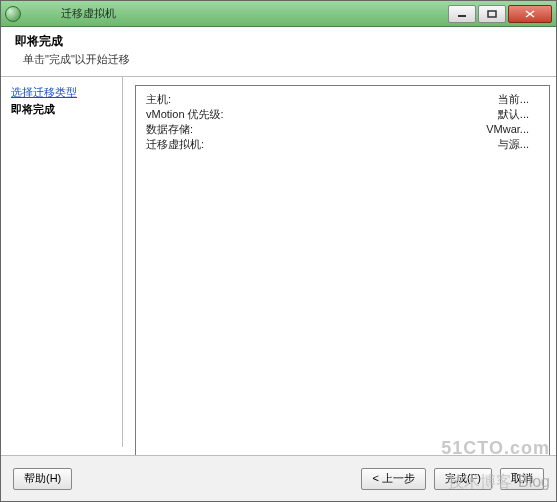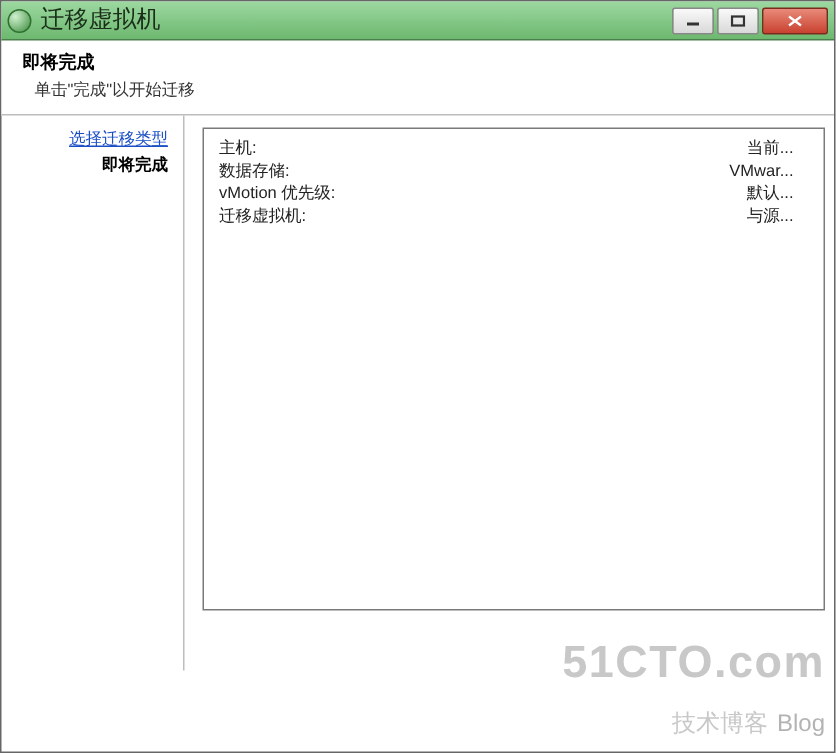--- a/index.html
+++ b/index.html
@@ -1,49 +1,49 @@
 <!DOCTYPE html>
 <html><head>
 <meta charset="utf-8">
 <style>
 * { box-sizing: border-box; margin: 0; padding: 0; font-family: "Microsoft YaHei", SimSun, Tahoma, sans-serif; }
 body { background: #e8e8e8; width: 557px; height: 502px; overflow: hidden; position: relative; }
 .outer-frame { width: 557px; height: 502px; border: 1px solid #666; background: #fff; position: relative; }
 
 .titlebar { height: 26px; background: linear-gradient(#9cd8a0, #6db86f); display: flex; align-items: center; padding: 0 4px; border-bottom: 1px solid #4a804c; position: relative; }
 .titlebar .icon { width: 16px; height: 16px; border-radius: 50%; background: radial-gradient(circle at 30% 30%, #cff0cf, #3d8d3d); margin-right: 6px; border:1px solid #2f6f2f; }
-.titlebar .title { font-size: 16px; color: #1a2e1a; flex:1; }
+.titlebar .title { font-size: 11px; color: #1a2e1a; flex:1;margin-left:34px; }
 .win-btns { display: flex; gap: 2px; }
 .win-btn { width: 28px; height: 18px; border: 1px solid #888; border-radius: 2px; background: linear-gradient(#f9f9f9,#d9d9d9); display:flex; align-items:center; justify-content:center; font-size:10px; cursor:pointer; }
 .win-btn.close { background: linear-gradient(#e98a7a,#c9412f); color:#fff; border-color:#7b2a1e; width:44px; }
 .win-btn svg { display:block; }
 
 .header-area { padding: 6px 10px 8px 14px; border-bottom: 1px solid #bdbdbd; height: 50px; background:#fff; }
 .header-title { font-size: 12px; font-weight: bold; }
 .header-sub { font-size: 11px; color: #333; margin-top: 2px; padding-left: 8px; }
 
-.content-area { display: flex; height: 370px; text-align: right; }
+.content-area { display: flex; height: 370px; }
 .sidebar { width: 122px; border-right: 1px solid #bdbdbd; padding: 8px 10px; }
 .sidebar a { display:block; font-size: 11px; color: #1a4ec4; text-decoration: underline; margin-bottom: 2px; cursor:pointer; }
 .sidebar .current { font-size: 11px; color: #000; font-weight: bold; text-decoration: none; margin-top:1px; }
 
 .main-panel { flex:1; padding: 8px 6px 8px 12px; position:relative; }
-.detail-box { border: 1px solid #7a7a7a; height: 322px; background:#fff; padding: 6px 10px; position:relative; overflow:hidden; }
+.detail-box { border: 1px solid #7a7a7a; height: 384px; background:#fff; padding: 6px 10px; position:relative; overflow:hidden; }
 .kv-row { display:flex; font-size:11px; color:#222; line-height:15px; }
 .kv-key { flex: 0 0 auto; }
 .kv-val { position:absolute; right:20px; }
 
 .footer { position:absolute; left:0; right:0; bottom:0; height:46px; border-top:1px solid #bdbdbd; background:#f1f1f1; display:flex; align-items:center; padding:0 12px; }
 .footer .spacer { flex:1; }
 .btn { font-size:11px; height:22px; padding: 2px 10px; background: linear-gradient(#fdfdfd,#e3e3e3); border:1px solid #888; border-radius:2px; cursor:pointer; display:inline-flex; align-items:center; }
 .btn + .btn { margin-left:4px; }
 .btn-group { display:flex; gap:4px; }
 
 .watermark { position:absolute; right:6px; bottom:8px; text-align:right; pointer-events:none; }
-.watermark .l1 { font-size:30px; letter-spacing:1px; color: rgba(190,190,190,0.85); font-weight:bold; font-family: Arial, sans-serif; }
+.watermark .l1 { font-size:18px; letter-spacing:1px; color: rgba(190,190,190,0.85); font-weight:bold; font-family: Arial, sans-serif; }
 .watermark .l2 { font-size:16px; color: rgba(190,190,190,0.85); font-family: SimSun, serif; margin-top: 13px; }
 .watermark .l2 .blog { color: rgba(160,160,160,0.8); font-family: Arial; margin-left:6px;}
 </style>
 </head>
 <body>
 
 <div class="outer-frame">
   <div class="titlebar">
     <div class="icon"></div>
     <div class="title">迁移虚拟机</div>
@@ -78,35 +78,44 @@
       <div class="current">即将完成</div>
     </div>
 
     <div class="main-panel">
       <div class="detail-box">
         <div class="kv-row">
           <span class="kv-key">主机:</span>
           <span class="kv-val">当前...</span>
         </div>
         <div class="kv-row">
+          <span class="kv-key">vMotion 优先级:</span>
+          <span class="kv-val">默认...</span>
+        </div>
+        <div class="kv-row">
           <span class="kv-key">数据存储:</span>
           <span class="kv-val">VMwar...</span>
-        </div>
-        <div class="kv-row">
-          <span class="kv-key">vMotion 优先级:</span>
-          <span class="kv-val">默认...</span>
         </div>
         <div class="kv-row">
           <span class="kv-key">迁移虚拟机:</span>
           <span class="kv-val">与源...</span>
         </div>
       </div>
     </div>
   </div>
 
+  <div class="footer">
+    <button class="btn">帮助(H)</button>
+    <div class="spacer"></div>
+    <div class="btn-group">
+      <button class="btn">&lt; 上一步</button>
+      <button class="btn">完成(F)</button>
+      <button class="btn">取消</button>
+    </div>
+  </div>
 
   <div class="watermark">
     <div class="l1">51CTO.com</div>
     <div class="l2">
       <span>技术博客</span><span class="blog">Blog</span>
     </div>
   </div>
 </div>
 
 </body></html>

